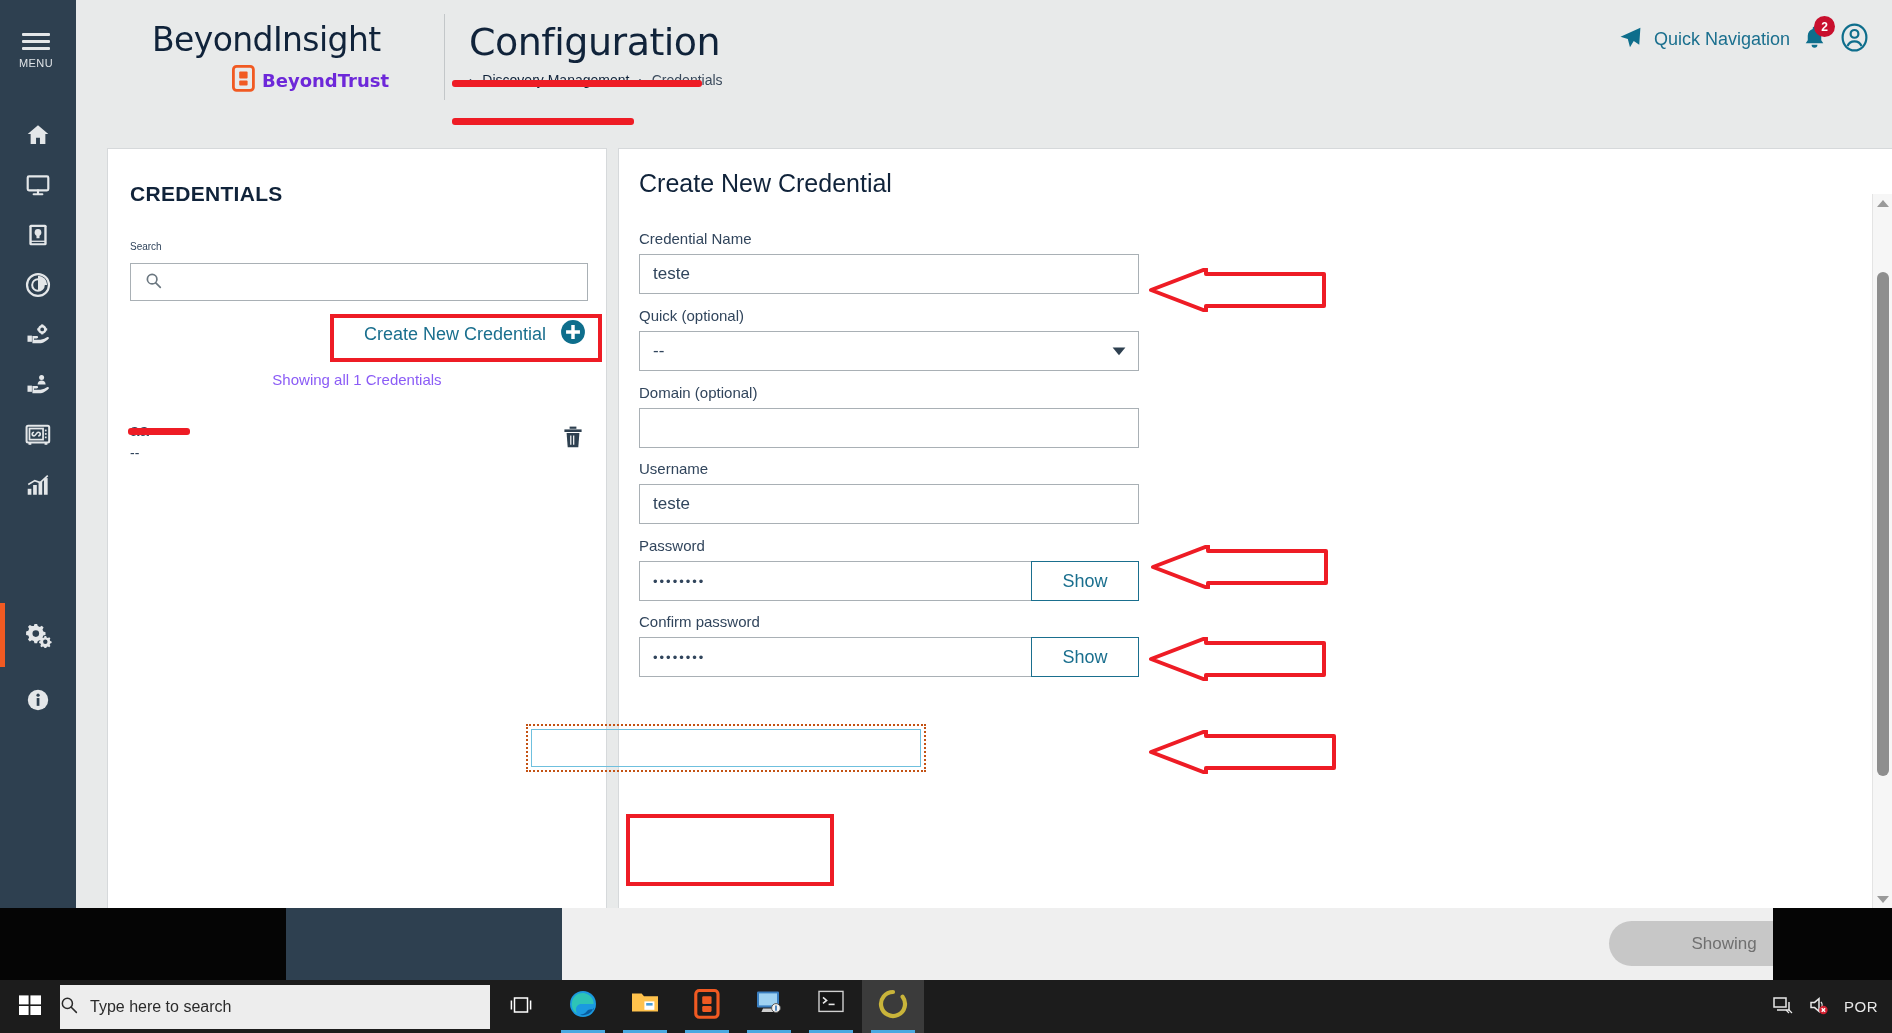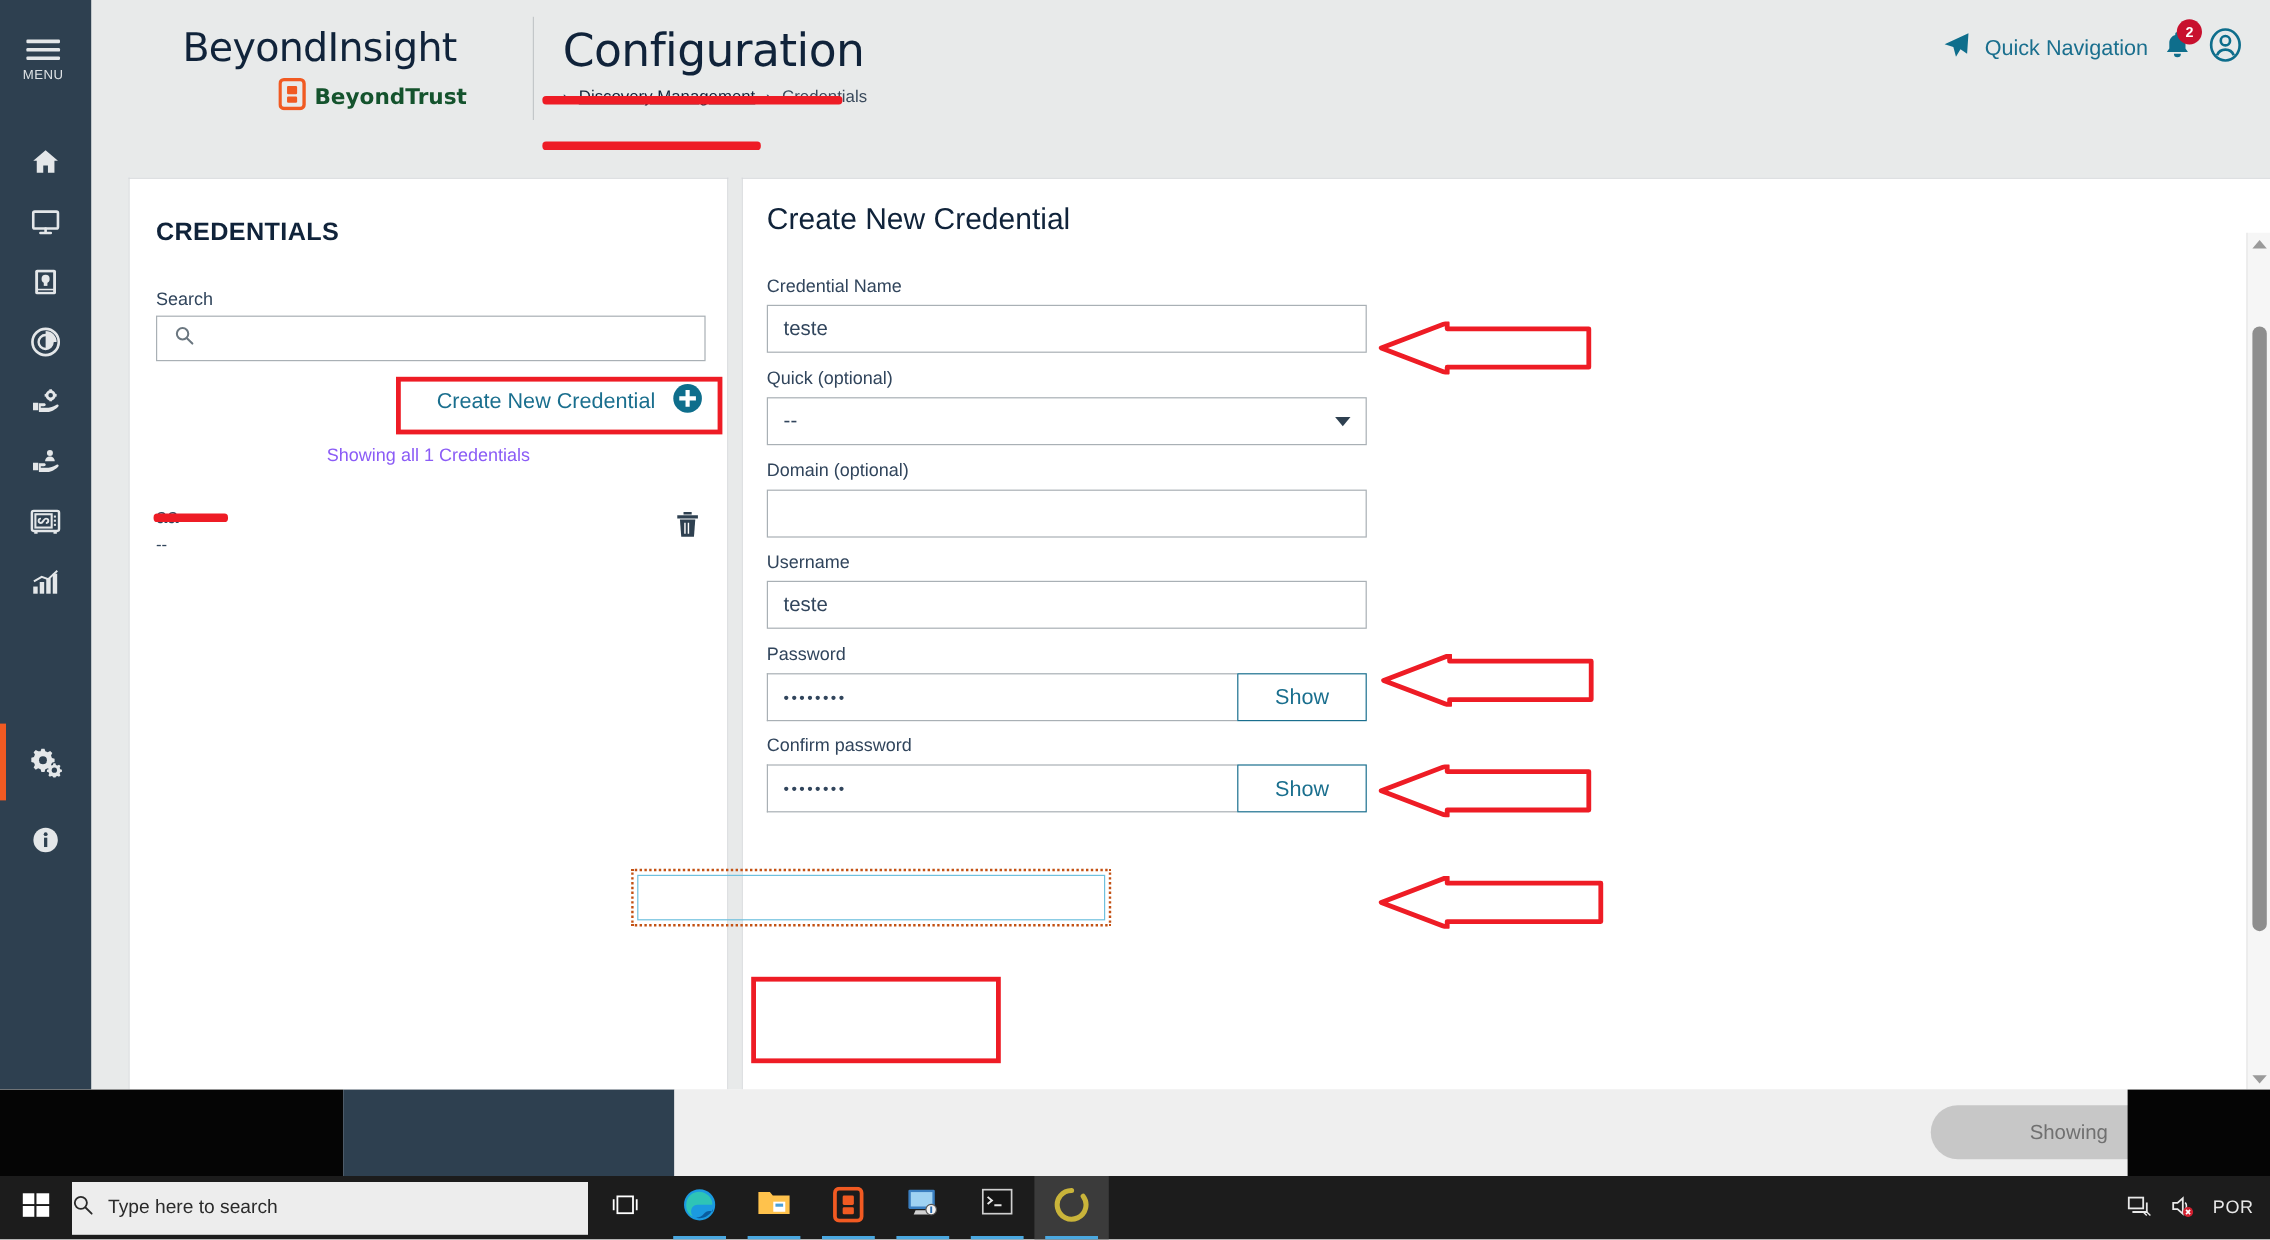--- a/index.html
+++ b/index.html
@@ -42,21 +42,21 @@
   
   #header {
     position:absolute; left:76px; top:0; right:0; height:135px; background:#e8eaea;margin-left:48px;
   }
   #brand { position:absolute; left:28px; top:20px; width:250px; }
   #brand .bi-title {
     font-size:33px; color:#10233a; font-weight:400; letter-spacing:-0.6px; line-height:40px;
     font-family:"DejaVu Sans", sans-serif;
   }
   #brand .bt-row { display:flex; align-items:center; gap:7px; margin-top:5px; margin-left:80px;}
-  #brand .bt-text { font-size:18px; font-weight:bold; color:#14532d; font-family:"DejaVu Sans", sans-serif;}
+  #brand .bt-text { font-size:18px; font-weight:bold; color:#6d28d9; font-family:"DejaVu Sans", sans-serif;}
 
   #header-divider {
     position:absolute; left:320px; top:14px; width:1px; height:86px; background:#c3c7c9;
   }
 
   #page-title-wrap { position:absolute; left:345px; top:16px; }
   #page-title {
     font-size:38px; color:#10233a; font-weight:400; letter-spacing:-0.5px;
     font-family:"DejaVu Sans", sans-serif; line-height:52px;
   }
@@ -82,21 +82,21 @@
 
   
   #cred-panel {
     position:absolute; left:107px; top:148px; width:500px; height:760px;
     background:#fff; border:1px solid #d6d9db; border-bottom:none;
   }
   #cred-title {
     position:absolute; left:22px; top:33px; font-size:21px; font-weight:bold;
     color:#10233a; letter-spacing:.3px;
   }
-  #search-label { position:absolute; left:22px; top:92px; font-size:15px; color:#31455c;}
+  #search-label { position:absolute; left:22px; top:92px; font-size:10px; color:#31455c;}
   #search-box {
     position:absolute; left:22px; top:114px; width:458px; height:38px;
     border:1px solid #a9b0b5; background:#fff; display:flex; align-items:center; padding-left:14px;
   }
   #search-box input {
     border:none; outline:none; font-size:15px; color:#31455c; width:400px; margin-left:8px;
     font-family:"Liberation Sans", sans-serif; background:transparent;
   }
   #create-new-btn {
     position:absolute; right:20px; top:170px; display:flex; align-items:center; gap:14px;

